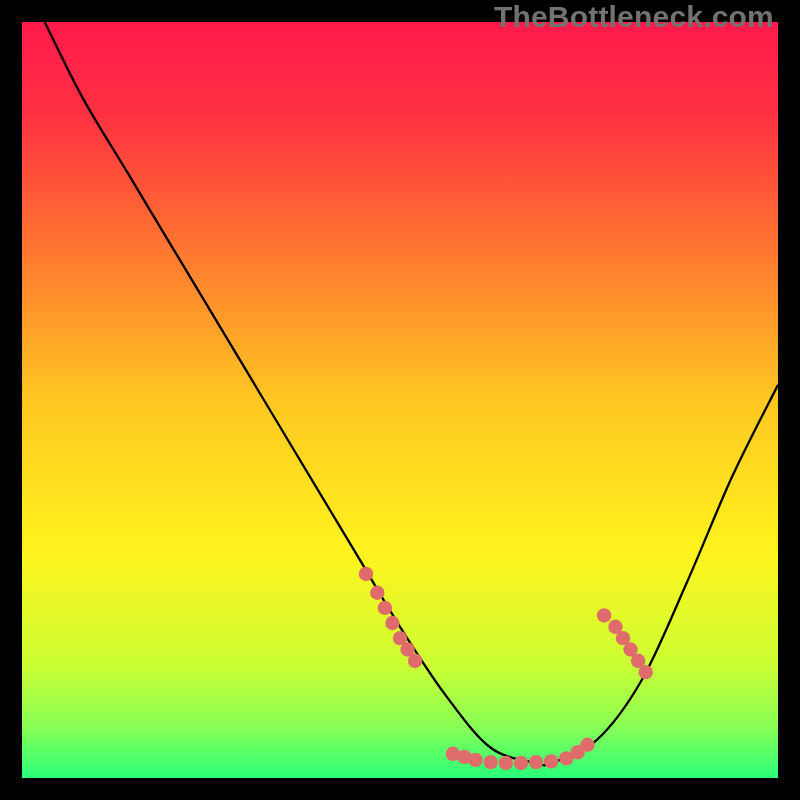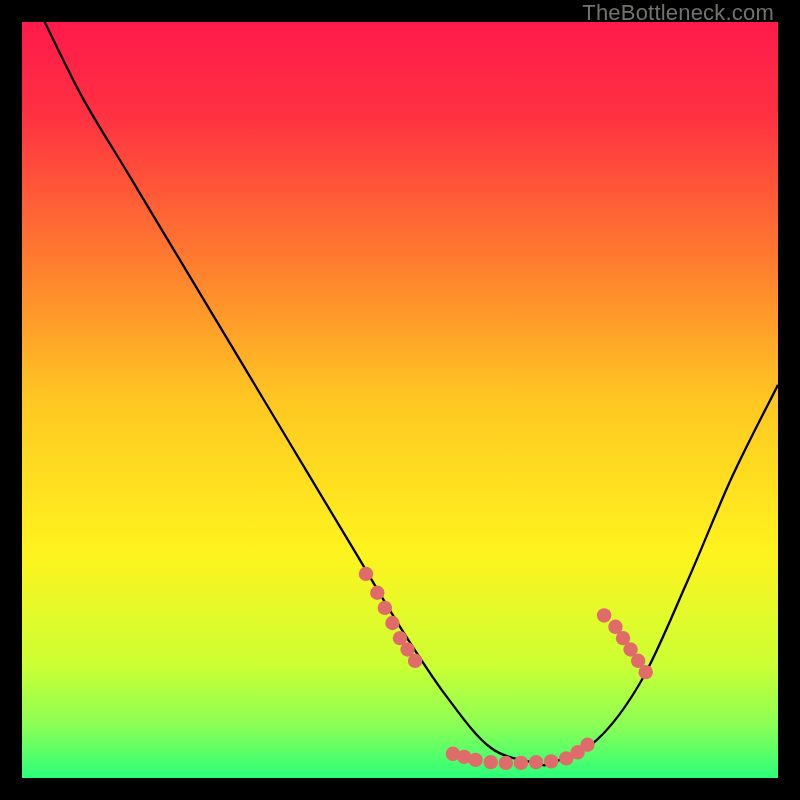--- a/index.html
+++ b/index.html
@@ -15,23 +15,23 @@
     left: 22px;
     top: 22px;
     width: 756px;
     height: 756px;
   }
   .watermark {
     position: absolute;
     top: 0px;
     right: 26px;
     font-family: Arial, Helvetica, sans-serif;
-    font-size: 22px;
+    font-size: 30px;
     color: #72736f;
-    font-weight: 400;
+    font-weight: 700;
     letter-spacing: 0.2px;
   }
 </style>
 </head>
 <body>
 
 <svg class="frame" viewBox="0 0 756 756" preserveAspectRatio="none">
   <defs>
     <linearGradient id="bg-grad" x1="0" y1="0" x2="0" y2="1">
       <stop offset="0%" stop-color="#ff1a4b"></stop>

